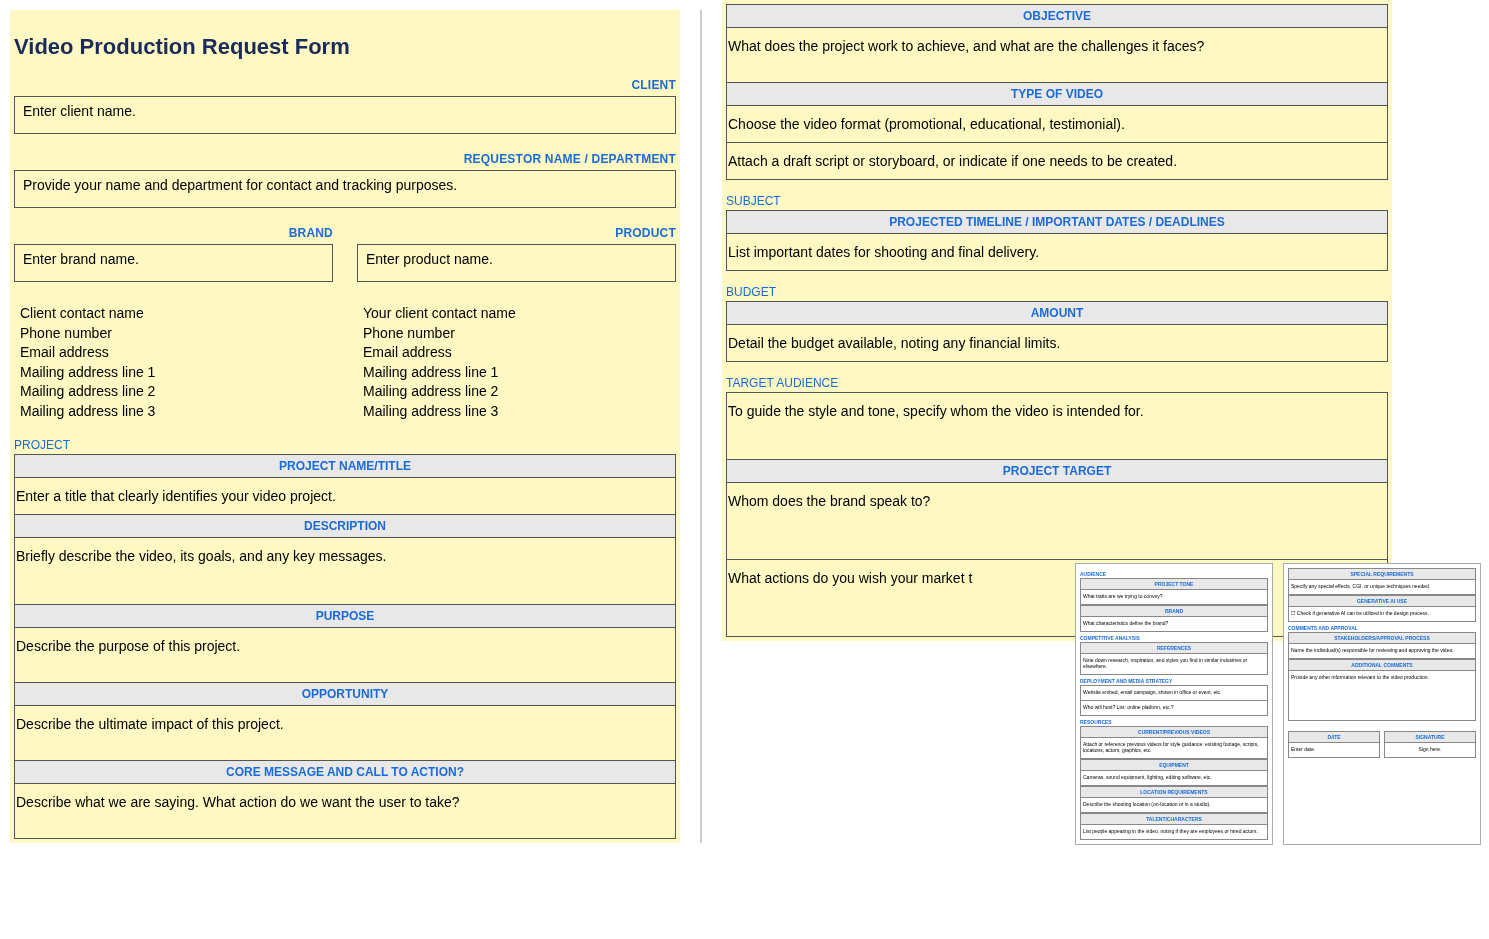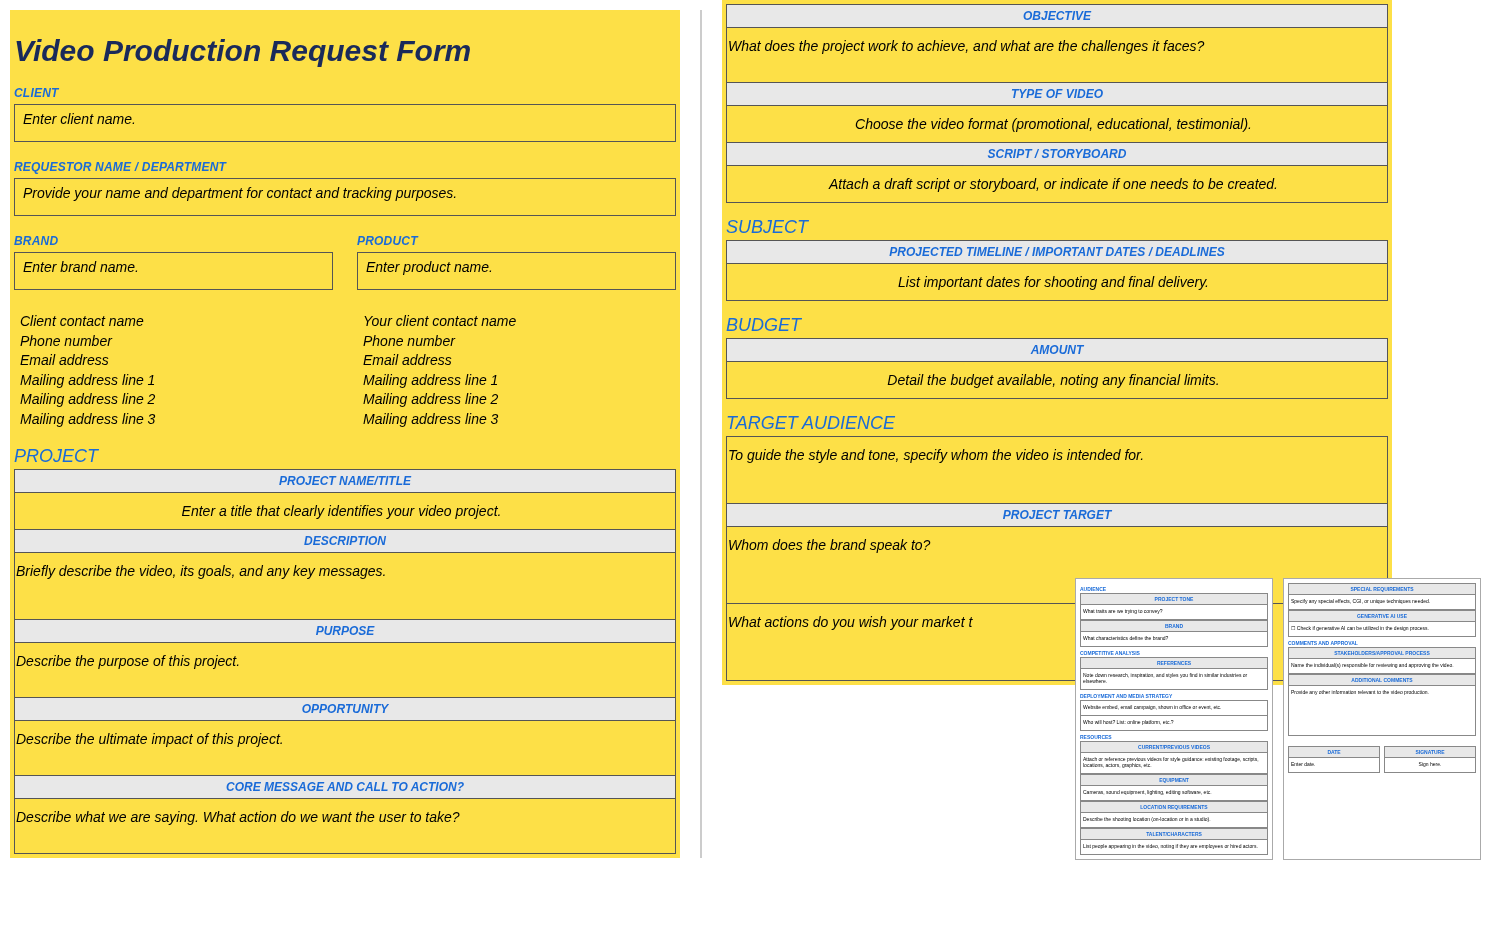--- a/index.html
+++ b/index.html
@@ -9,71 +9,71 @@
     color: #000;
     font-size: 14px;
   }
   .stage {
     display: flex;
     gap: 40px;
     padding: 10px;
     align-items: flex-start;
   }
   .page {
-    background: #fde047;
+    background: #fef9c3;
     flex: 0 0 670px;
     padding: 4px 4px 4px 4px;
-    font-style: italic;
   }
   .page.right { margin-top: -10px; }
   h1.title {
     color: #1a2a5a;
     font-family: "Century Gothic","Avant Garde",sans-serif;
     font-weight: 700;
-    font-size: 30px;
+    font-size: 22px;
     margin: 20px 0 18px 0;
   }
   .label {
     color: #1a6bd8;
     font-weight: 700;
     font-size: 12px;
     margin-bottom: 4px;
     letter-spacing: 0.2px;
+    text-align: right;
   }
   .box {
     border: 1px solid #555;
     padding: 6px 8px;
     font-size: 14px;
     min-height: 38px;
     margin-bottom: 18px;
   }
   .cols { display: flex; gap: 24px; }
   .col { flex:1; }
   .lines { padding: 4px 6px 16px 6px; line-height: 1.4; font-size: 14px; }
   .section-label {
     color: #1a6bd8;
     font-weight: 400;
-    font-size: 18px;
+    font-size: 12px;
     margin-bottom: 2px;
   }
   .tbl { width: 100%; border-collapse: collapse; }
   .tbl td, .tbl th { border: 1px solid #555; }
   .hdr {
     background: #e8e8e8;
     color: #1a6bd8;
     font-weight: 700;
     text-align: center;
     font-size: 12px;
     padding: 4px 4px;
   }
   .cell {
     padding: 10px 8px 28px 1px;
     font-size: 14px;
   }
-  .cell.short { padding-bottom: 10px; text-align: center; }
+  .cell.short { padding-bottom: 10px; }
   .cell.med { padding-bottom: 40px; }
   .cell.tall { padding-bottom: 50px; margin-left: 35px; }
   .tbl + .tbl { border-top: none; }
   .stacked .tbl:not(:first-child) tr:first-child td,
   .stacked .tbl:not(:first-child) tr:first-child th { border-top: none; }
   .block { margin-bottom: 14px; }
   .sep {
     border-left: 2px solid #ccc;
     align-self: stretch;
     margin-left: -20px;
@@ -224,23 +224,20 @@
             <tr>
               <th class="hdr">TYPE OF VIDEO</th>
             </tr>
             <tr>
               <td class="cell short">Choose the video format (promotional, educational, testimonial).</td>
             </tr>
           </tbody>
         </table>
       <table class="tbl">
           <tbody>
-            <tr>
-              <th class="hdr">SCRIPT / STORYBOARD</th>
-            </tr>
             <tr>
               <td class="cell short">Attach a draft script or storyboard, or indicate if one needs to be created.</td>
             </tr>
           </tbody>
         </table>
     </div>
 
     <div class="section-label">SUBJECT</div>
     <div class="stacked block">
       <table class="tbl">

